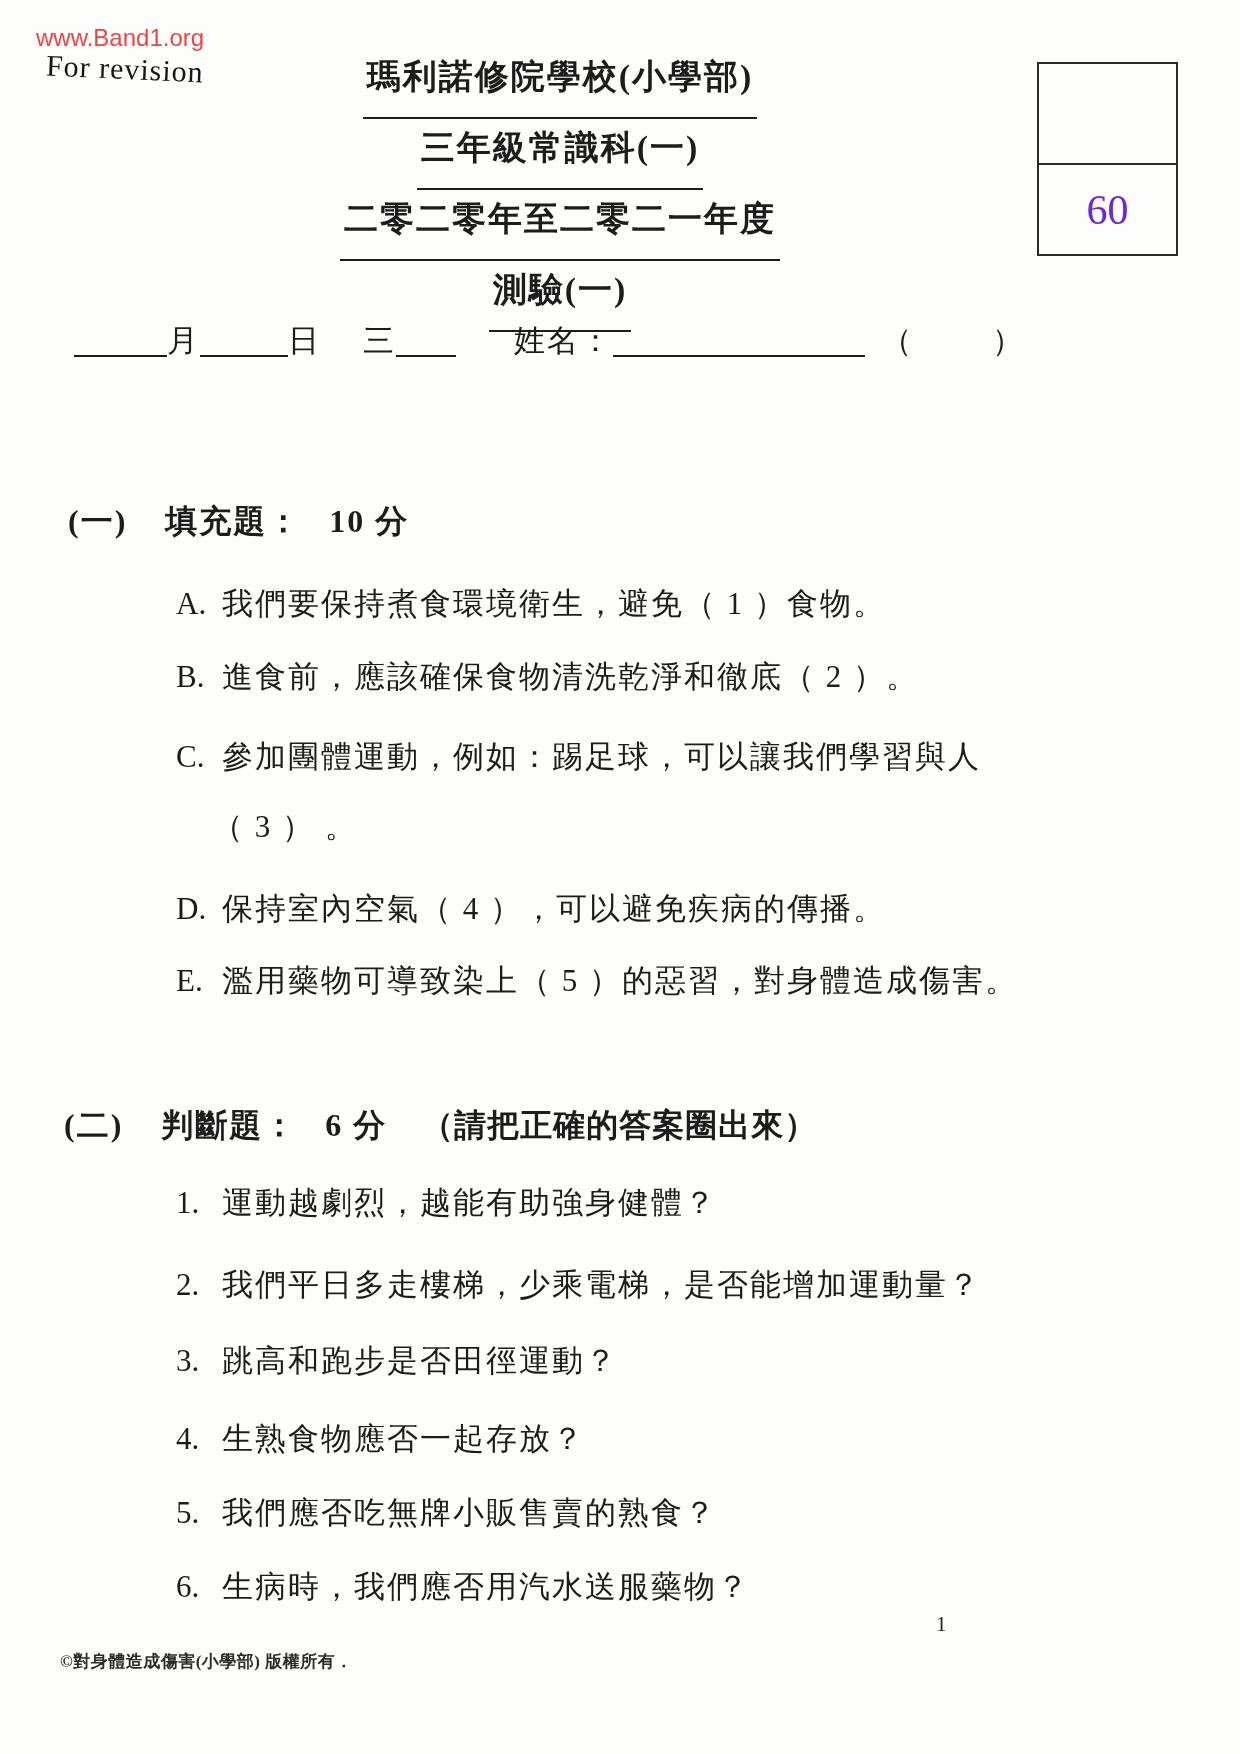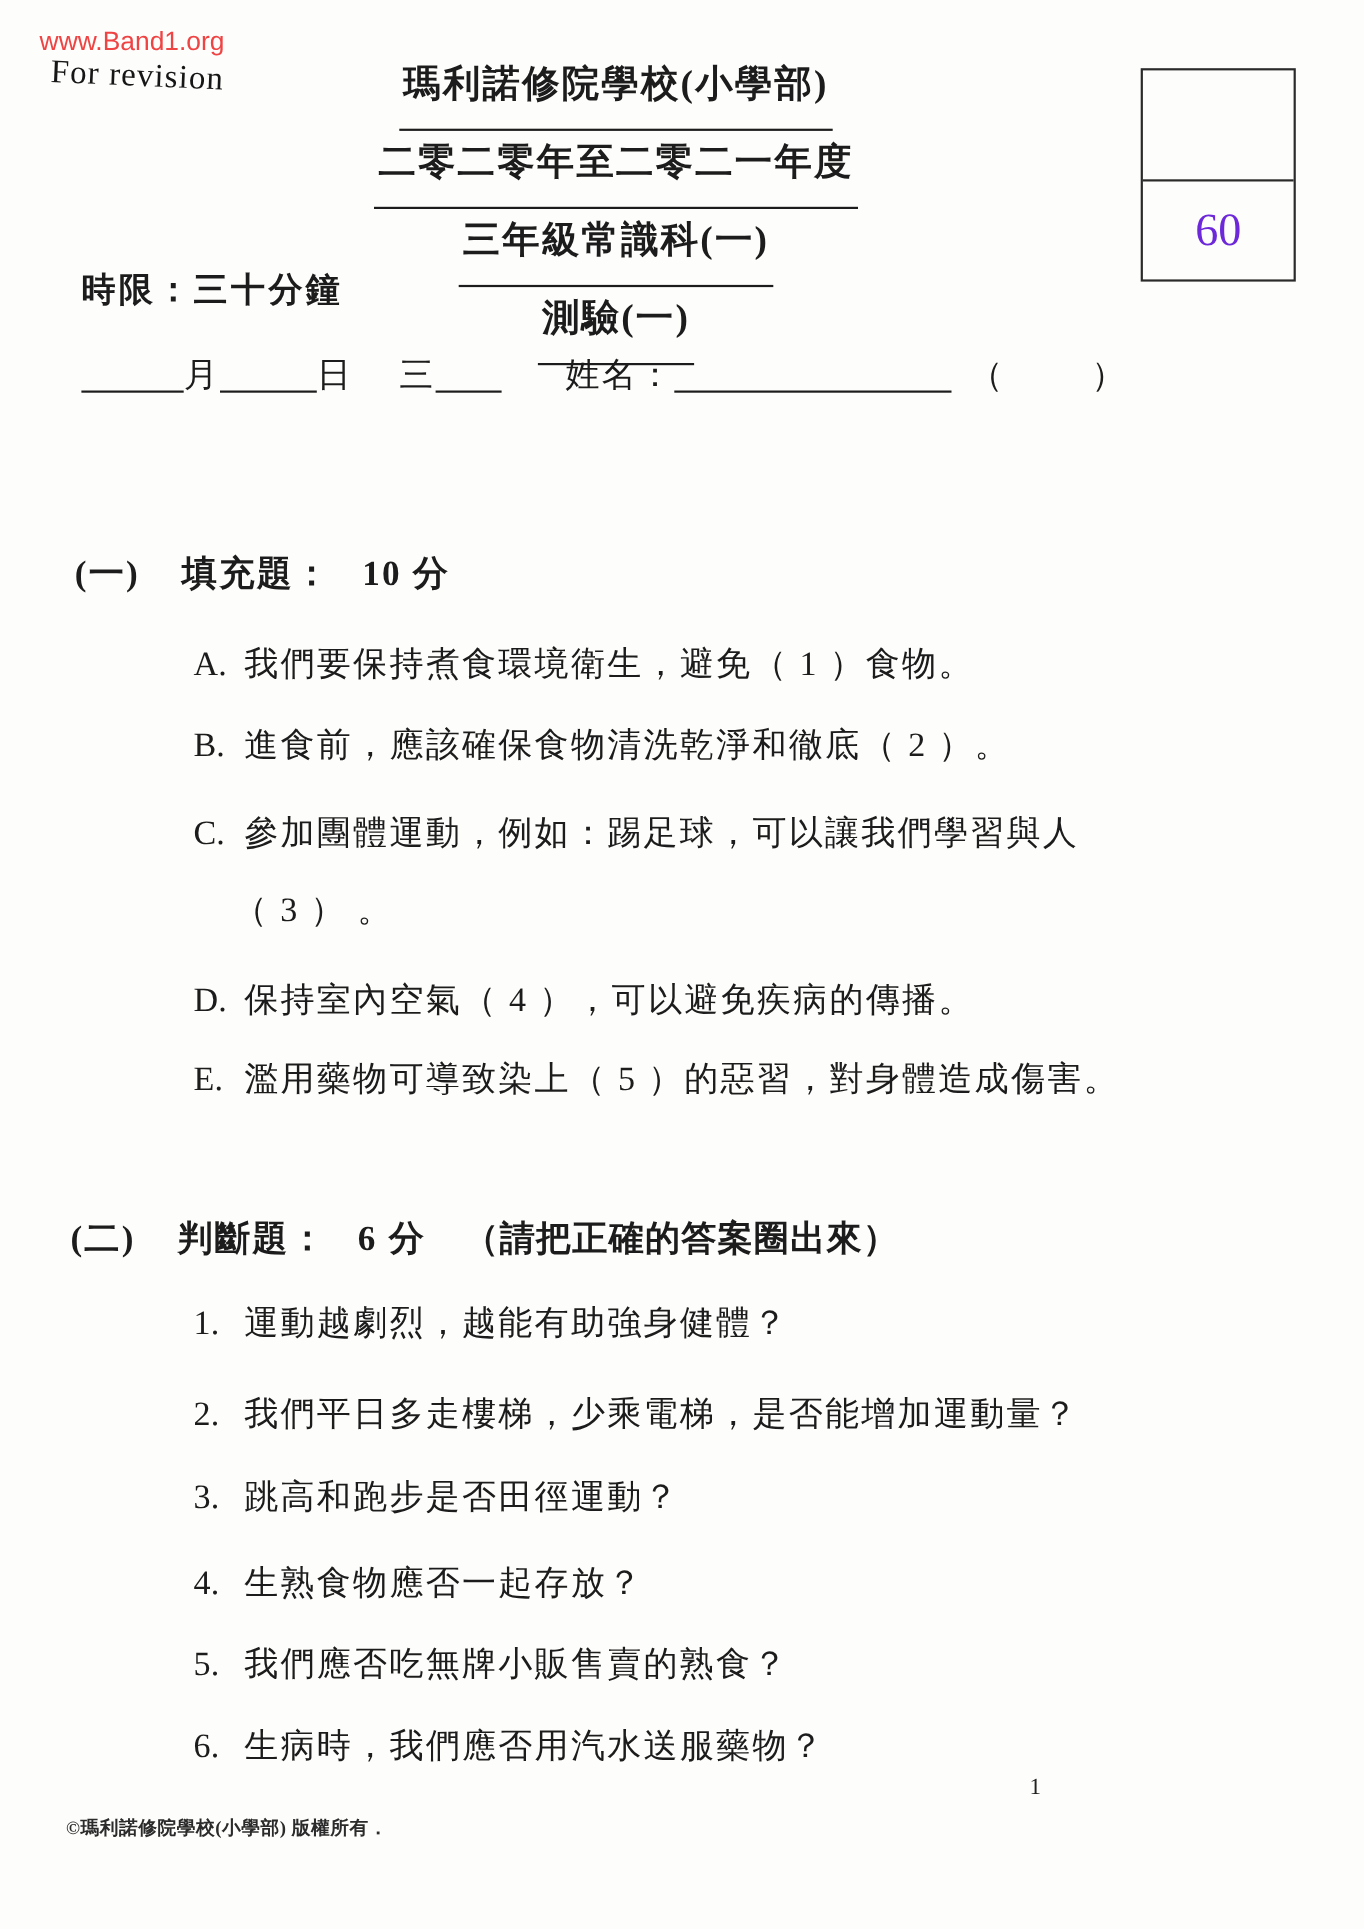--- a/index.html
+++ b/index.html
@@ -107,31 +107,30 @@
 </head>
 <body>
 
 <div class="page">
 
   <div class="watermark">www.Band1.org</div>
   <div class="revision-note">For revision</div>
 
   <div class="title-block">
     <span class="title-line"><span class="u">瑪利諾修院學校(小學部)</span></span>
+    <span class="title-line"><span class="u">三年級常識科(一)</span></span>
     <span class="title-line"><span class="u">二零二零年至二零二一年度</span></span>
-    <span class="title-line"><span class="u">三年級常識科(一)</span></span>
     <span class="title-line"><span class="u">測驗(一)</span></span>
   </div>
 
   <div class="score-box">
     <div class="cell-top"></div>
     <div class="cell-bottom">60</div>
   </div>
 
-  <div class="time-limit">時限：三十分鐘</div>
 
   <div class="info-line">
     <span class="blank" style="width:93px"></span><span>月</span><span class="blank" style="width:88px"></span><span>日</span><span class="sp" style="width:42px"></span><span>三</span><span class="blank" style="width:60px"></span><span class="sp" style="width:58px"></span><span>姓名：</span><span class="blank" style="width:252px"></span><span class="sp" style="width:16px"></span><span>（</span><span class="sp" style="width:78px"></span><span>）</span>
   </div>
 
   <div class="sec-header sec1-header">
     <span class="sec-num">(一)</span><span class="sec-title">填充題：</span><span class="sec-marks">10 分</span>
   </div>
 
   <div class="q-item" style="top:583px">
@@ -170,15 +169,15 @@
     <span class="q-label">4.</span><span class="q-text">生熟食物應否一起存放？</span>
   </div>
   <div class="q-item" style="top:1492px">
     <span class="q-label">5.</span><span class="q-text">我們應否吃無牌小販售賣的熟食？</span>
   </div>
   <div class="q-item" style="top:1566px">
     <span class="q-label">6.</span><span class="q-text">生病時，我們應否用汽水送服藥物？</span>
   </div>
 
   <div class="page-number">1</div>
-  <div class="footer">©瑪利諾修院學校(小學部) 版權所有．</div>
+  <div class="footer">©對身體造成傷害(小學部) 版權所有．</div>
 
 </div>
 
 </body></html>

